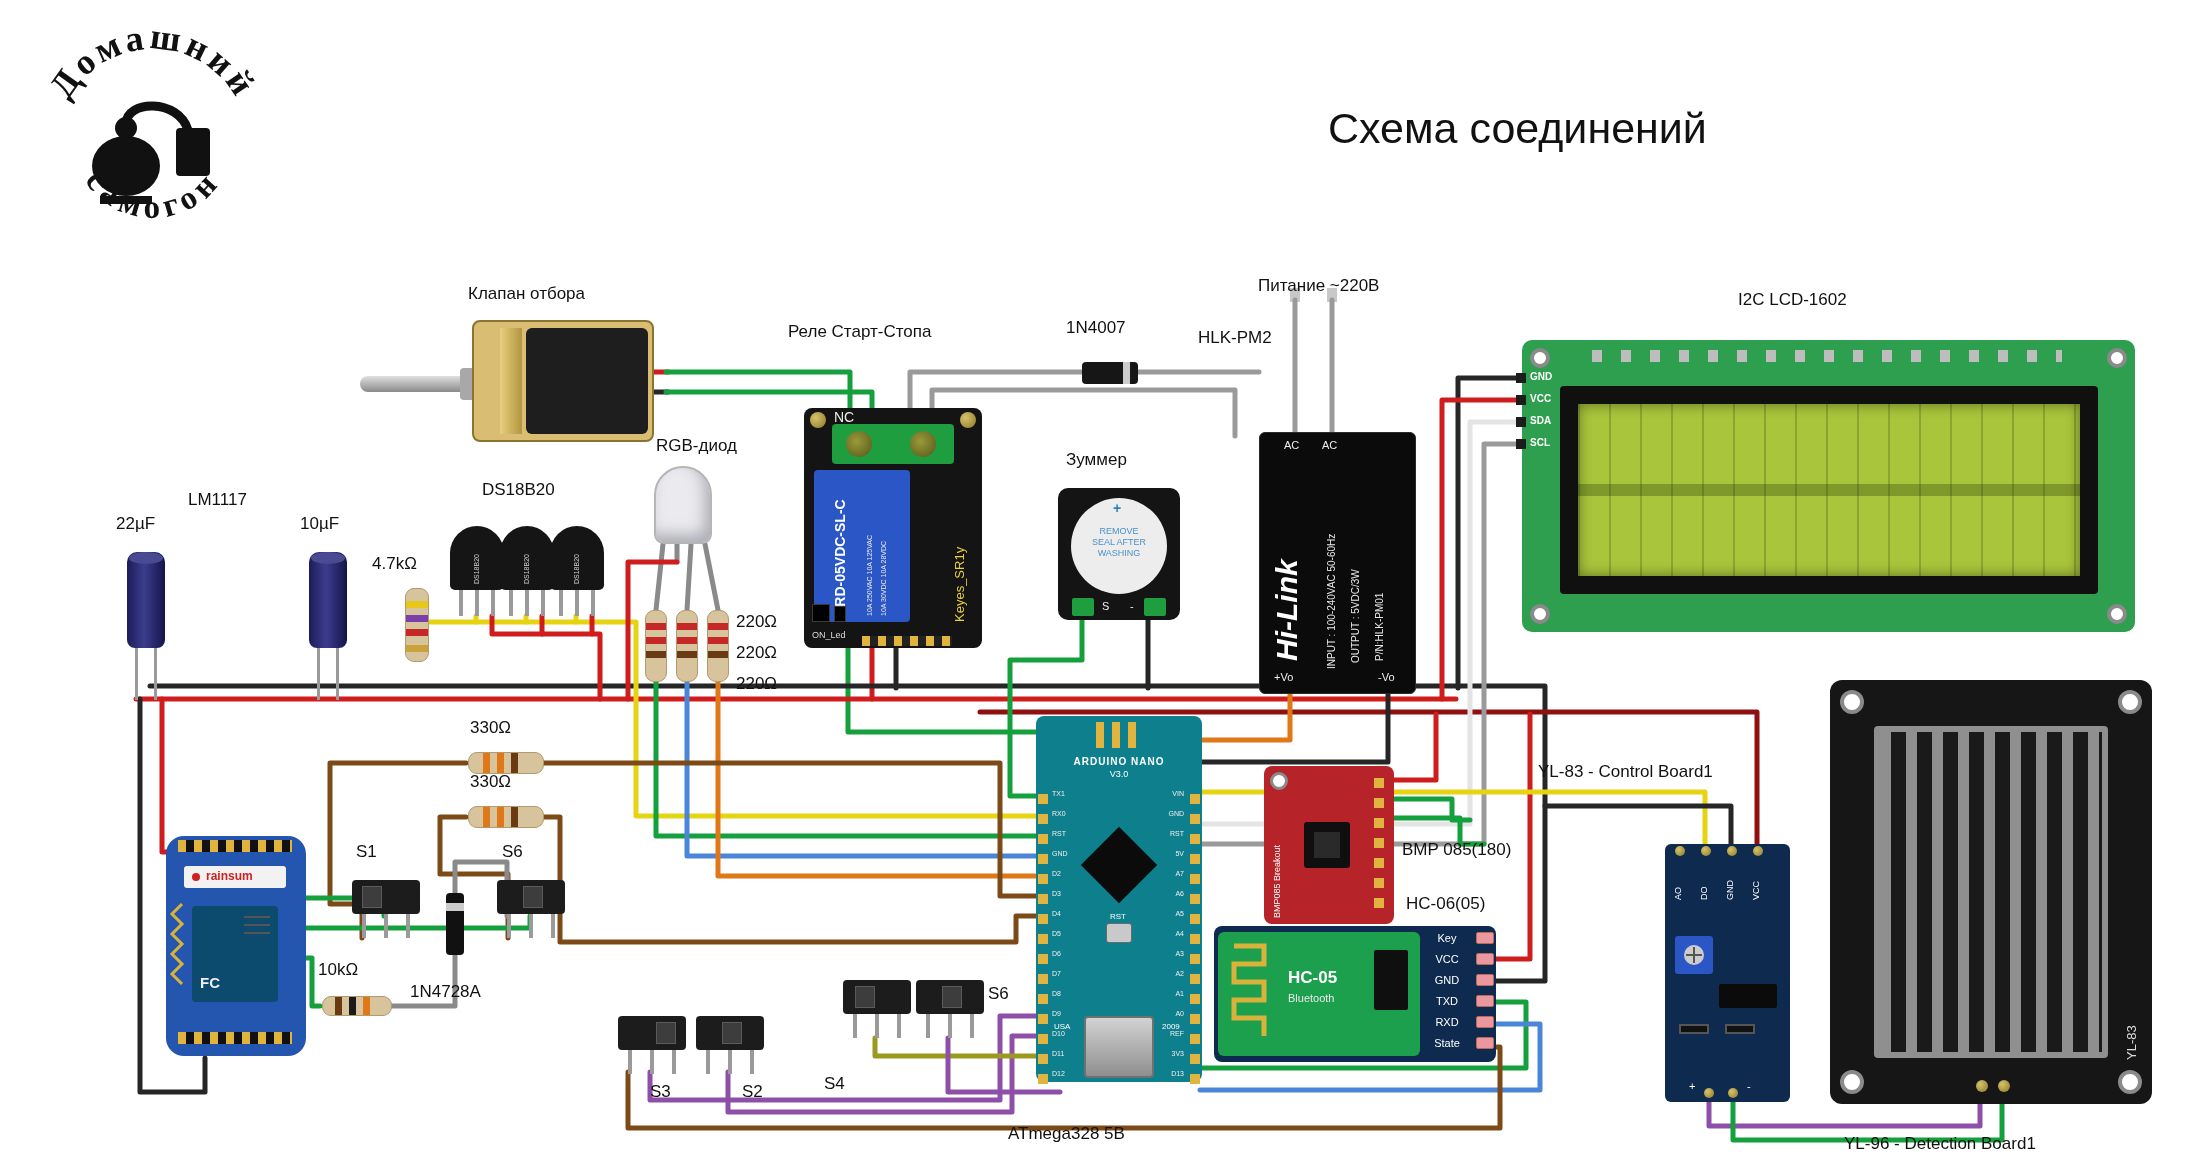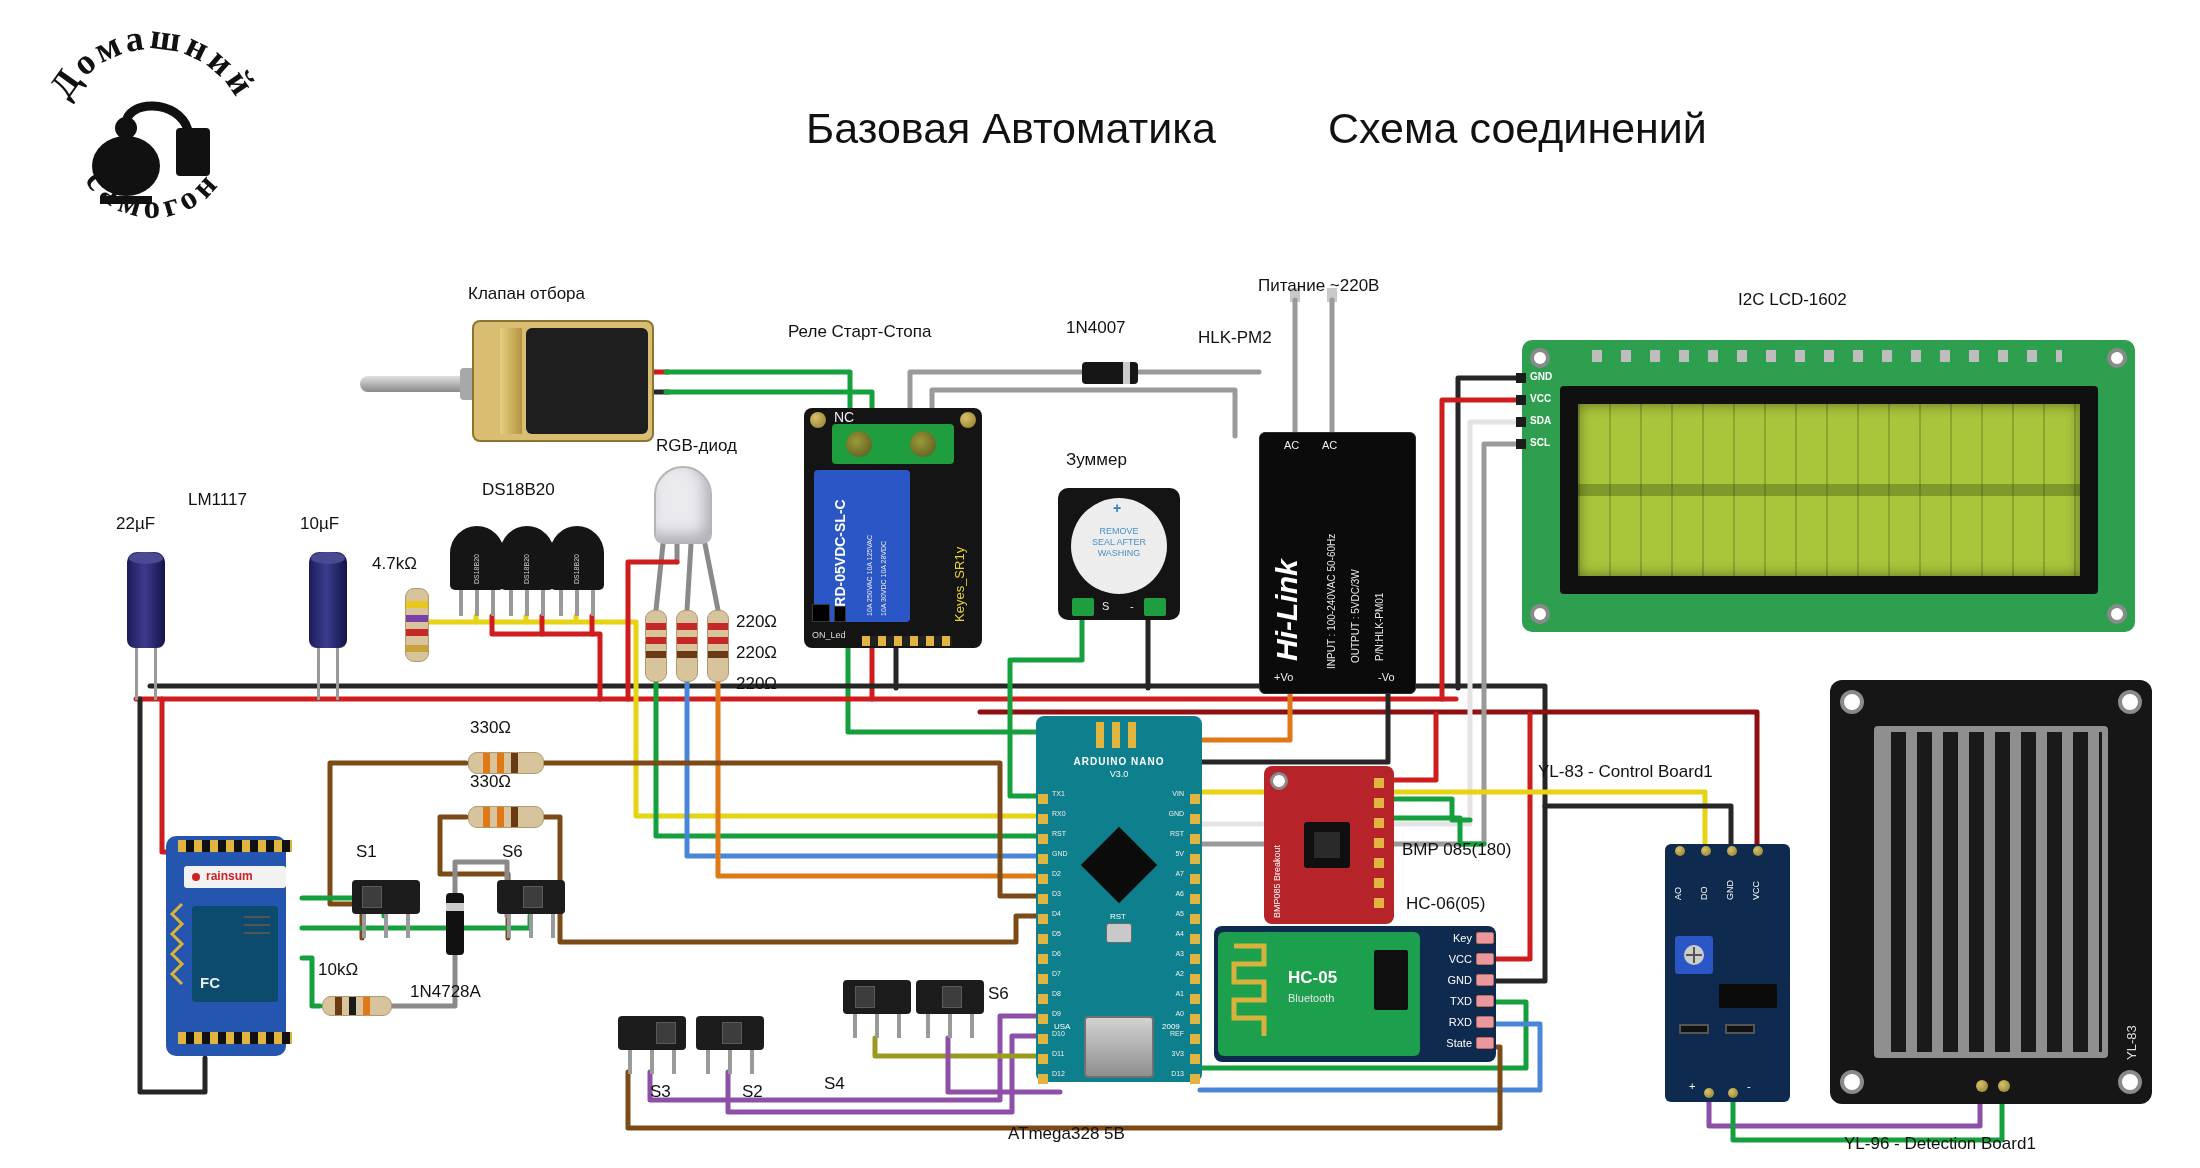--- a/index.html
+++ b/index.html
@@ -20,21 +20,21 @@
   .goldrow{background:repeating-linear-gradient(90deg,var(--c-pin_gold,#e0b43f) 0 8px,transparent 8px 16px)}
   .goldcol{background:repeating-linear-gradient(180deg,var(--c-pin_gold,#e0b43f) 0 10px,transparent 10px 20px)}
   .hole{position:absolute;background:#fff;border:4px solid #8a8a8a;border-radius:50%}
   .legv{position:absolute;width:4px;background:#9a9a9a}
   .resv{position:absolute;background:#d8c49c;border:1px solid #b09a6e;border-radius:9px}
   .resh{position:absolute;background:#d8c49c;border:1px solid #b09a6e;border-radius:9px}
   .bandh{position:absolute;left:0;width:100%;height:7px}
   .bandv{position:absolute;top:0;height:100%;width:7px}
   .apl{position:absolute;left:16px;font-size:7px;color:#efefef}
   .apr{position:absolute;left:108px;width:40px;text-align:right;font-size:7px;color:#efefef}
-  .hcpin{position:absolute;left:208px;width:50px;text-align:right;font-size:11px;color:#fff}
+  .hcpin{position:absolute;left:208px;width:50px;text-align:center;font-size:11px;color:#fff}
   .hcpad{position:absolute;left:262px;width:18px;height:12px;background:#ea97a0;border:1px solid #b86a5a;border-radius:2px}
   .lcdpin{position:absolute;left:8px;font-size:10px;font-weight:bold;color:#fff}
   .lcdsq{position:absolute;left:-6px;width:10px;height:10px;background:#1c1c1c}
   .swbody{position:absolute;width:68px;height:34px;background:#1c1c1c;border-radius:4px}
   .swknob{position:absolute;left:26px;top:6px;width:20px;height:22px;background:#3d3d3d;border:1px solid #5a5a5a}
   .screw{position:absolute;border-radius:50%;background:radial-gradient(circle at 35% 35%,#d8c26a,#8a7a2a)}
 </style>
 </head>
 <body>
 
@@ -135,21 +135,20 @@
     </text>
     <g>
       <ellipse cx="98" cy="160" rx="34" ry="30" fill="#111"></ellipse>
       <circle cx="98" cy="122" r="11" fill="#111"></circle>
       <path d="M 98 118 C 98 94 150 92 160 124" stroke="#111" stroke-width="9" fill="none"></path>
       <rect x="148" y="122" width="34" height="48" rx="4" fill="#111"></rect>
       <rect x="72" y="190" width="52" height="8" fill="#111"></rect>
     </g>
   </svg>
 
-  <div class="title" style="left:806px;top:104px">Базовая Автоматика</div>
   <div class="title" style="left:1328px;top:104px">Схема соединений</div>
 
   <div class="comp" style="left:360px;top:318px;width:296px;height:130px">
     <div class="abs" style="left:0;top:58px;width:115px;height:16px;background:linear-gradient(180deg,#e0e0e0,#8a8a8a);border-radius:8px"></div>
     <div class="abs" style="left:100px;top:50px;width:18px;height:32px;background:#a8a8a8;border-radius:4px"></div>
     <div class="abs" style="left:112px;top:2px;width:182px;height:122px;background:var(--c-valve_tan,#d9bd72);border:2px solid #8a7430;border-radius:8px"></div>
     <div class="abs" style="left:140px;top:10px;width:22px;height:106px;background:linear-gradient(90deg,#e6cf7f,#b3953f)"></div>
     <div class="abs" style="left:166px;top:10px;width:122px;height:106px;background:#1e1e1e;border-radius:6px"></div>
   </div>
   <div class="lbl" style="left:468px;top:284px">Клапан отбора</div>
@@ -427,21 +426,21 @@
     <div class="hole" style="left:288px;top:10px;width:24px;height:24px"></div>
     <div class="hole" style="left:10px;top:390px;width:24px;height:24px"></div>
     <div class="hole" style="left:288px;top:390px;width:24px;height:24px"></div>
     <div class="abs" style="left:44px;top:46px;width:234px;height:332px;background:repeating-linear-gradient(90deg,#8f8f8f 0 11px,#1a1a1a 11px 26px);border:6px solid #8f8f8f;border-radius:4px"></div>
     <span class="vtext" style="left:294px;top:300px;height:80px;font-size:13px;color:#dddddd">YL-83</span>
     <div class="screw" style="left:146px;top:400px;width:12px;height:12px"></div>
     <div class="screw" style="left:168px;top:400px;width:12px;height:12px"></div>
   </div>
   <div class="lbl" style="left:1844px;top:1134px">YL-96 - Detection Board1</div>
 
-  <div class="comp" style="left:166px;top:836px;width:120px;height:220px;background:var(--c-module_blue,#2456b0);border-radius:10px">
+  <div class="comp" style="left:166px;top:836px;width:140px;height:220px;background:var(--c-module_blue,#2456b0);border-radius:18px">
     <div class="abs goldrow" style="left:12px;top:4px;width:114px;height:12px;background-color:#111"></div>
     <div class="abs" style="left:18px;top:30px;width:102px;height:22px;background:#f2f2f2;border-radius:3px">
       <div class="abs" style="left:8px;top:7px;width:8px;height:8px;background:#cc2222;border-radius:50%"></div>
       <span class="abs" style="left:22px;top:3px;font-size:12px;font-weight:bold;color:#cc2222">rainsum</span>
     </div>
     <svg class="abs" style="left:2px;top:64px" width="20" height="92">
       <polyline points="14,4 4,14 14,24 4,34 14,44 4,54 14,64 4,74 14,84" stroke="#d8b23a" stroke-width="3" fill="none"></polyline>
     </svg>
     <div class="abs" style="left:26px;top:70px;width:86px;height:96px;background:#0c4a6e;border-radius:4px">
       <span class="abs" style="left:8px;top:68px;font-size:15px;font-weight:bold;color:#eee">FC</span>

